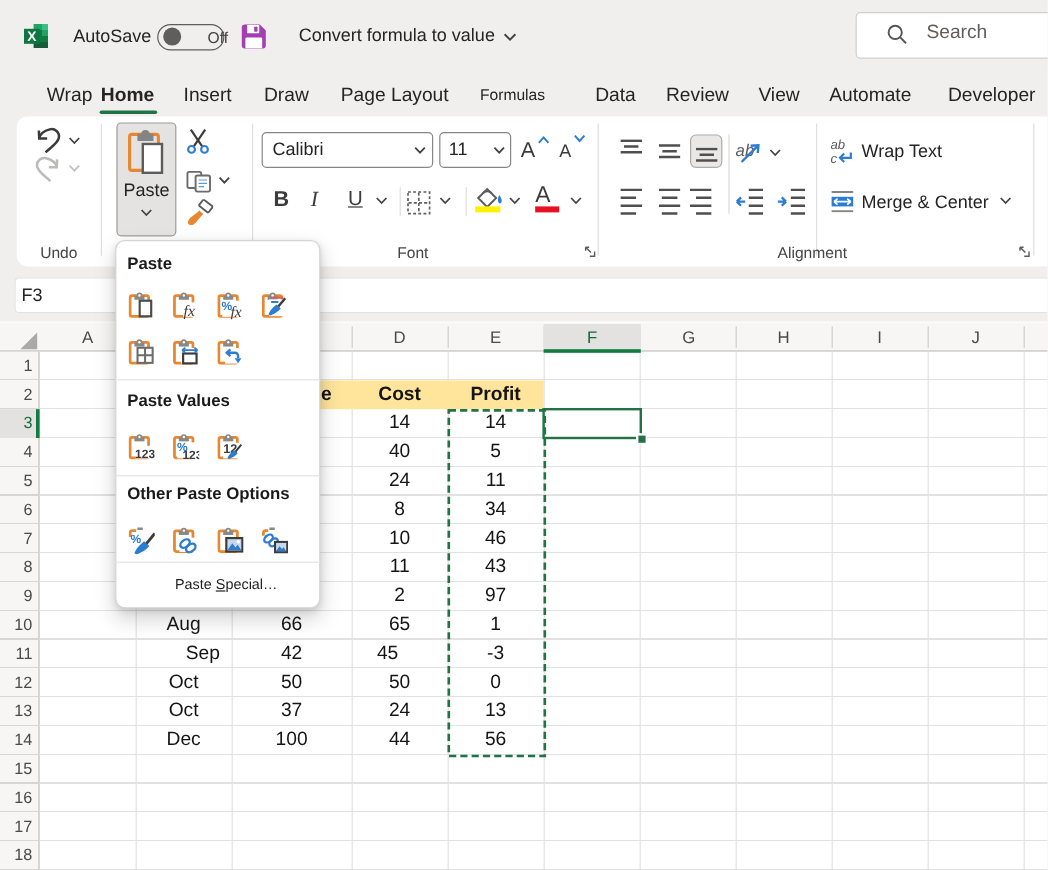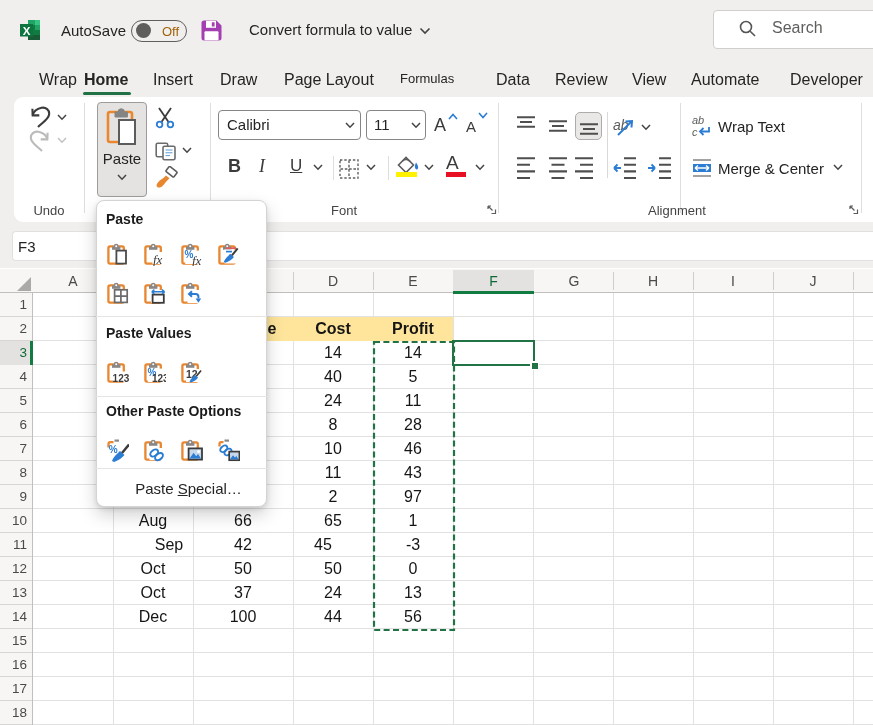--- a/index.html
+++ b/index.html
@@ -31,21 +31,21 @@
  <rect x="16" y="16" width="5" height="5" fill="#185C37"></rect>
  <rect x="9" y="6" width="7" height="5" fill="#107C41"></rect>
  <rect x="1" y="5" width="13" height="12.5" fill="#0F7540"></rect>
  <text x="7.5" y="15.5" font-size="11.5" font-weight="bold" fill="#fff" text-anchor="middle" font-family="Liberation Sans">X</text>
 </svg>
 
 <div class="ab" style="left:61px;top:22px;font-size:15px;color:#242424">AutoSave</div>
 
 <div class="ab" style="left:131px;top:20px;width:54px;height:20px;border:1px solid #605E5C;border-radius:11px;background:#F0EFED"></div>
 <div class="ab" style="left:136px;top:23px;width:15px;height:15px;border-radius:50%;background:#605E5C"></div>
-<div class="ab" style="left:162px;top:24px;font-size:13px;color:#a16207">Off</div>
+<div class="ab" style="left:173px;top:24px;font-size:13px;color:#404040">Off</div>
 
 <svg class="ab" style="left:200px;top:19px" width="23" height="23" viewBox="0 0 23 23">
  <path d="M1.5 4 A2.5 2.5 0 0 1 4 1.5 H16.5 L21.5 6.5 V19 A2.5 2.5 0 0 1 19 21.5 H4 A2.5 2.5 0 0 1 1.5 19 Z" fill="#A43FB1"></path>
  <path d="M6 1.8 h10 v7 h-10 z" fill="#fff"></path>
  <rect x="11.8" y="3.2" width="2.8" height="4.2" rx="0.5" fill="#A43FB1"></rect>
  <path d="M4.5 21.3 v-8 a1 1 0 0 1 1 -1 h12 a1 1 0 0 1 1 1 v8 z" fill="#fff"></path>
 </svg>
 <div class="ab" style="left:249px;top:21px;font-size:15px;color:#242424">Convert formula to value</div>
 <svg class="ab" style="left:419px;top:27px" width="12" height="8" viewBox="0 0 12 8">
     <path d="M1.5 1.5 L6 6 L10.5 1.5" stroke="#444" stroke-width="1.6" fill="none"></path>
@@ -336,21 +336,21 @@
 <div class="cell" style="left:293px;width:80px;top:485px">2</div>
 <div class="cell" style="left:293px;width:80px;top:509px">65</div>
 <div class="cell" style="left:293px;width:60px;top:533px">45</div>
 <div class="cell" style="left:293px;width:80px;top:557px">50</div>
 <div class="cell" style="left:293px;width:80px;top:581px">24</div>
 <div class="cell" style="left:293px;width:80px;top:605px">44</div>
 
 <div class="cell" style="left:373px;width:80px;top:341px">14</div>
 <div class="cell" style="left:373px;width:80px;top:365px">5</div>
 <div class="cell" style="left:373px;width:80px;top:389px">11</div>
-<div class="cell" style="left:373px;width:80px;top:413px">28</div>
+<div class="cell" style="left:373px;width:80px;top:413px">34</div>
 <div class="cell" style="left:373px;width:80px;top:437px">46</div>
 <div class="cell" style="left:373px;width:80px;top:461px">43</div>
 <div class="cell" style="left:373px;width:80px;top:485px">97</div>
 <div class="cell" style="left:373px;width:80px;top:509px">1</div>
 <div class="cell" style="left:373px;width:80px;top:533px">-3</div>
 <div class="cell" style="left:373px;width:80px;top:557px">0</div>
 <div class="cell" style="left:373px;width:80px;top:581px">13</div>
 <div class="cell" style="left:373px;width:80px;top:605px">56</div>
 
 <svg class="ab" style="left:372px;top:340px" width="84" height="292" viewBox="0 0 84 292">
@@ -361,21 +361,21 @@
 <div class="ab" style="left:530px;top:361px;width:9px;height:9px;background:#fff"></div>
 <div class="ab" style="left:531.5px;top:362.5px;width:6.5px;height:6.5px;background:#217346"></div>
 
 <div class="ab" style="left:96px;top:200px;width:171px;height:307px;background:#fff;border:1px solid #D6D4D2;border-radius:8px;box-sizing:border-box;box-shadow:0 8px 18px rgba(0,0,0,0.18),0 2px 5px rgba(0,0,0,0.10)"></div>
 <div class="mh" style="top:211px">Paste</div>
 <div class="ab" style="left:96px;top:316px;width:171px;height:1px;background:#E6E4E2"></div>
 <div class="mh" style="top:325px">Paste Values</div>
 <div class="ab" style="left:96px;top:396px;width:171px;height:1px;background:#E6E4E2"></div>
 <div class="mh" style="top:403px">Other Paste Options</div>
 <div class="ab" style="left:96px;top:468px;width:171px;height:1px;background:#E6E4E2"></div>
-<div class="ab" style="left:96px;top:480px;width:171px;text-align:center;font-size:15px;color:#242424;padding-left:14px;box-sizing:border-box">Paste <u>S</u>pecial…</div>
+<div class="ab" style="left:96px;top:480px;width:171px;text-align:center;font-size:12px;color:#242424;padding-left:14px;box-sizing:border-box">Paste <u>S</u>pecial…</div>
 
 <svg width="0" height="0" style="position:absolute">
  <defs>
   <g id="cb">
    <rect x="1.4" y="4.4" width="15.4" height="17.2" rx="1.6" fill="#fff" stroke="#E8872F" stroke-width="2.3"></rect>
    <rect x="5" y="4.4" width="8.4" height="3.4" fill="#8a8886"></rect>
    <circle cx="9.2" cy="4.2" r="2.4" fill="#8a8886"></circle>
    <circle cx="9.2" cy="4.2" r="1" fill="#fff"></circle>
   </g>
   <g id="brushblue">

